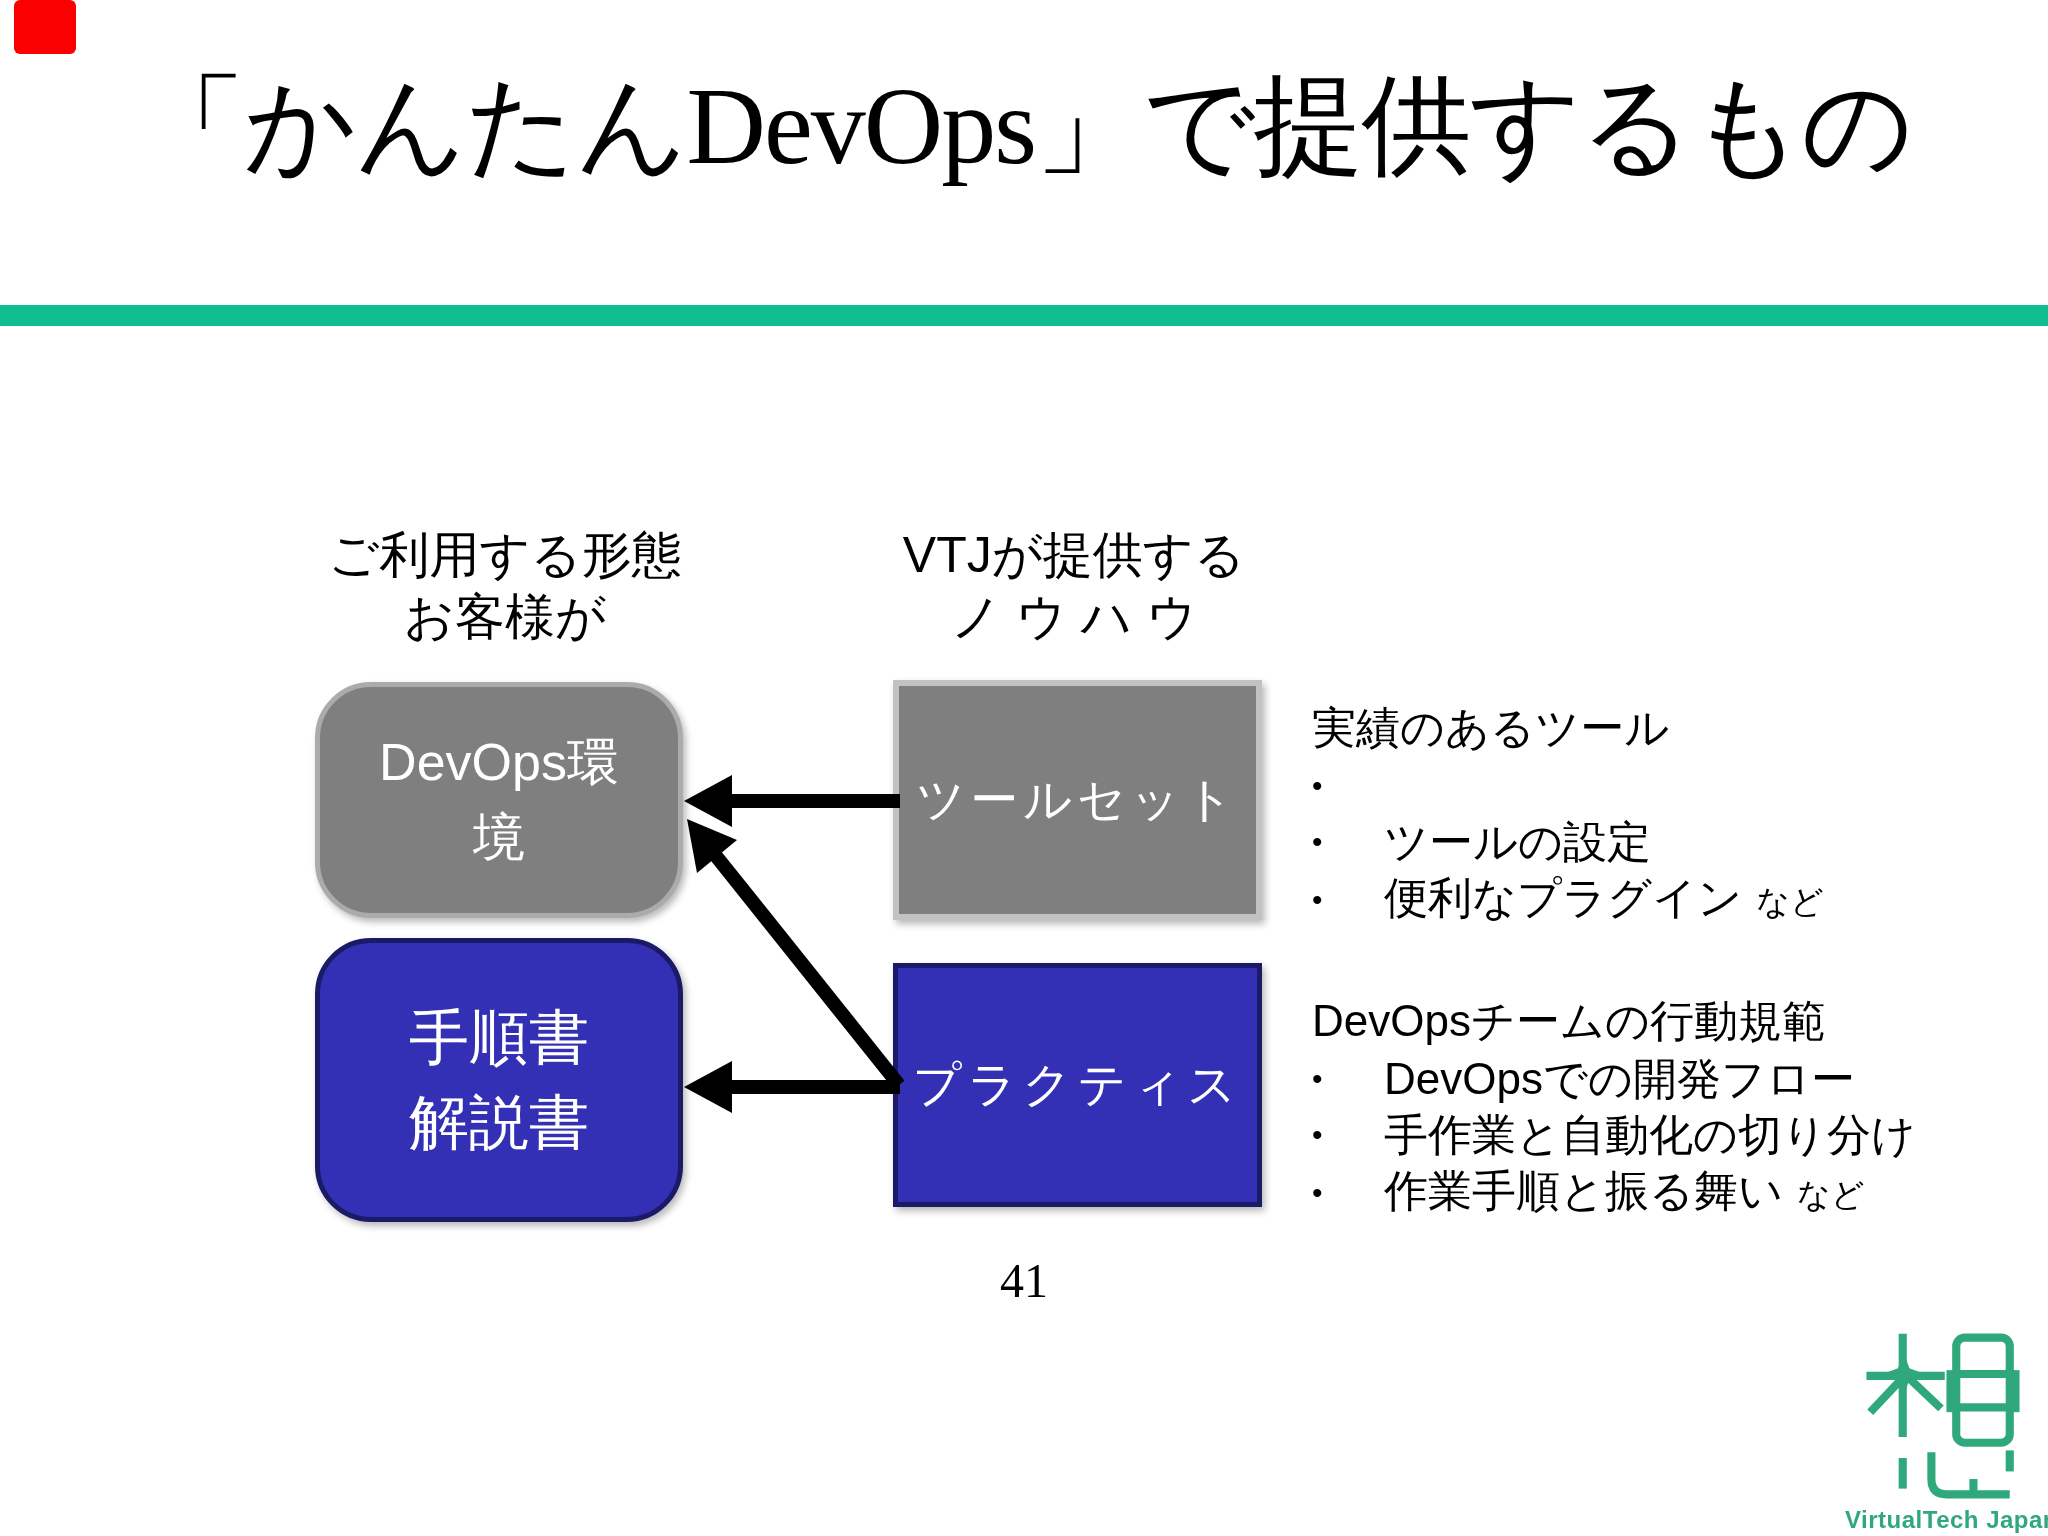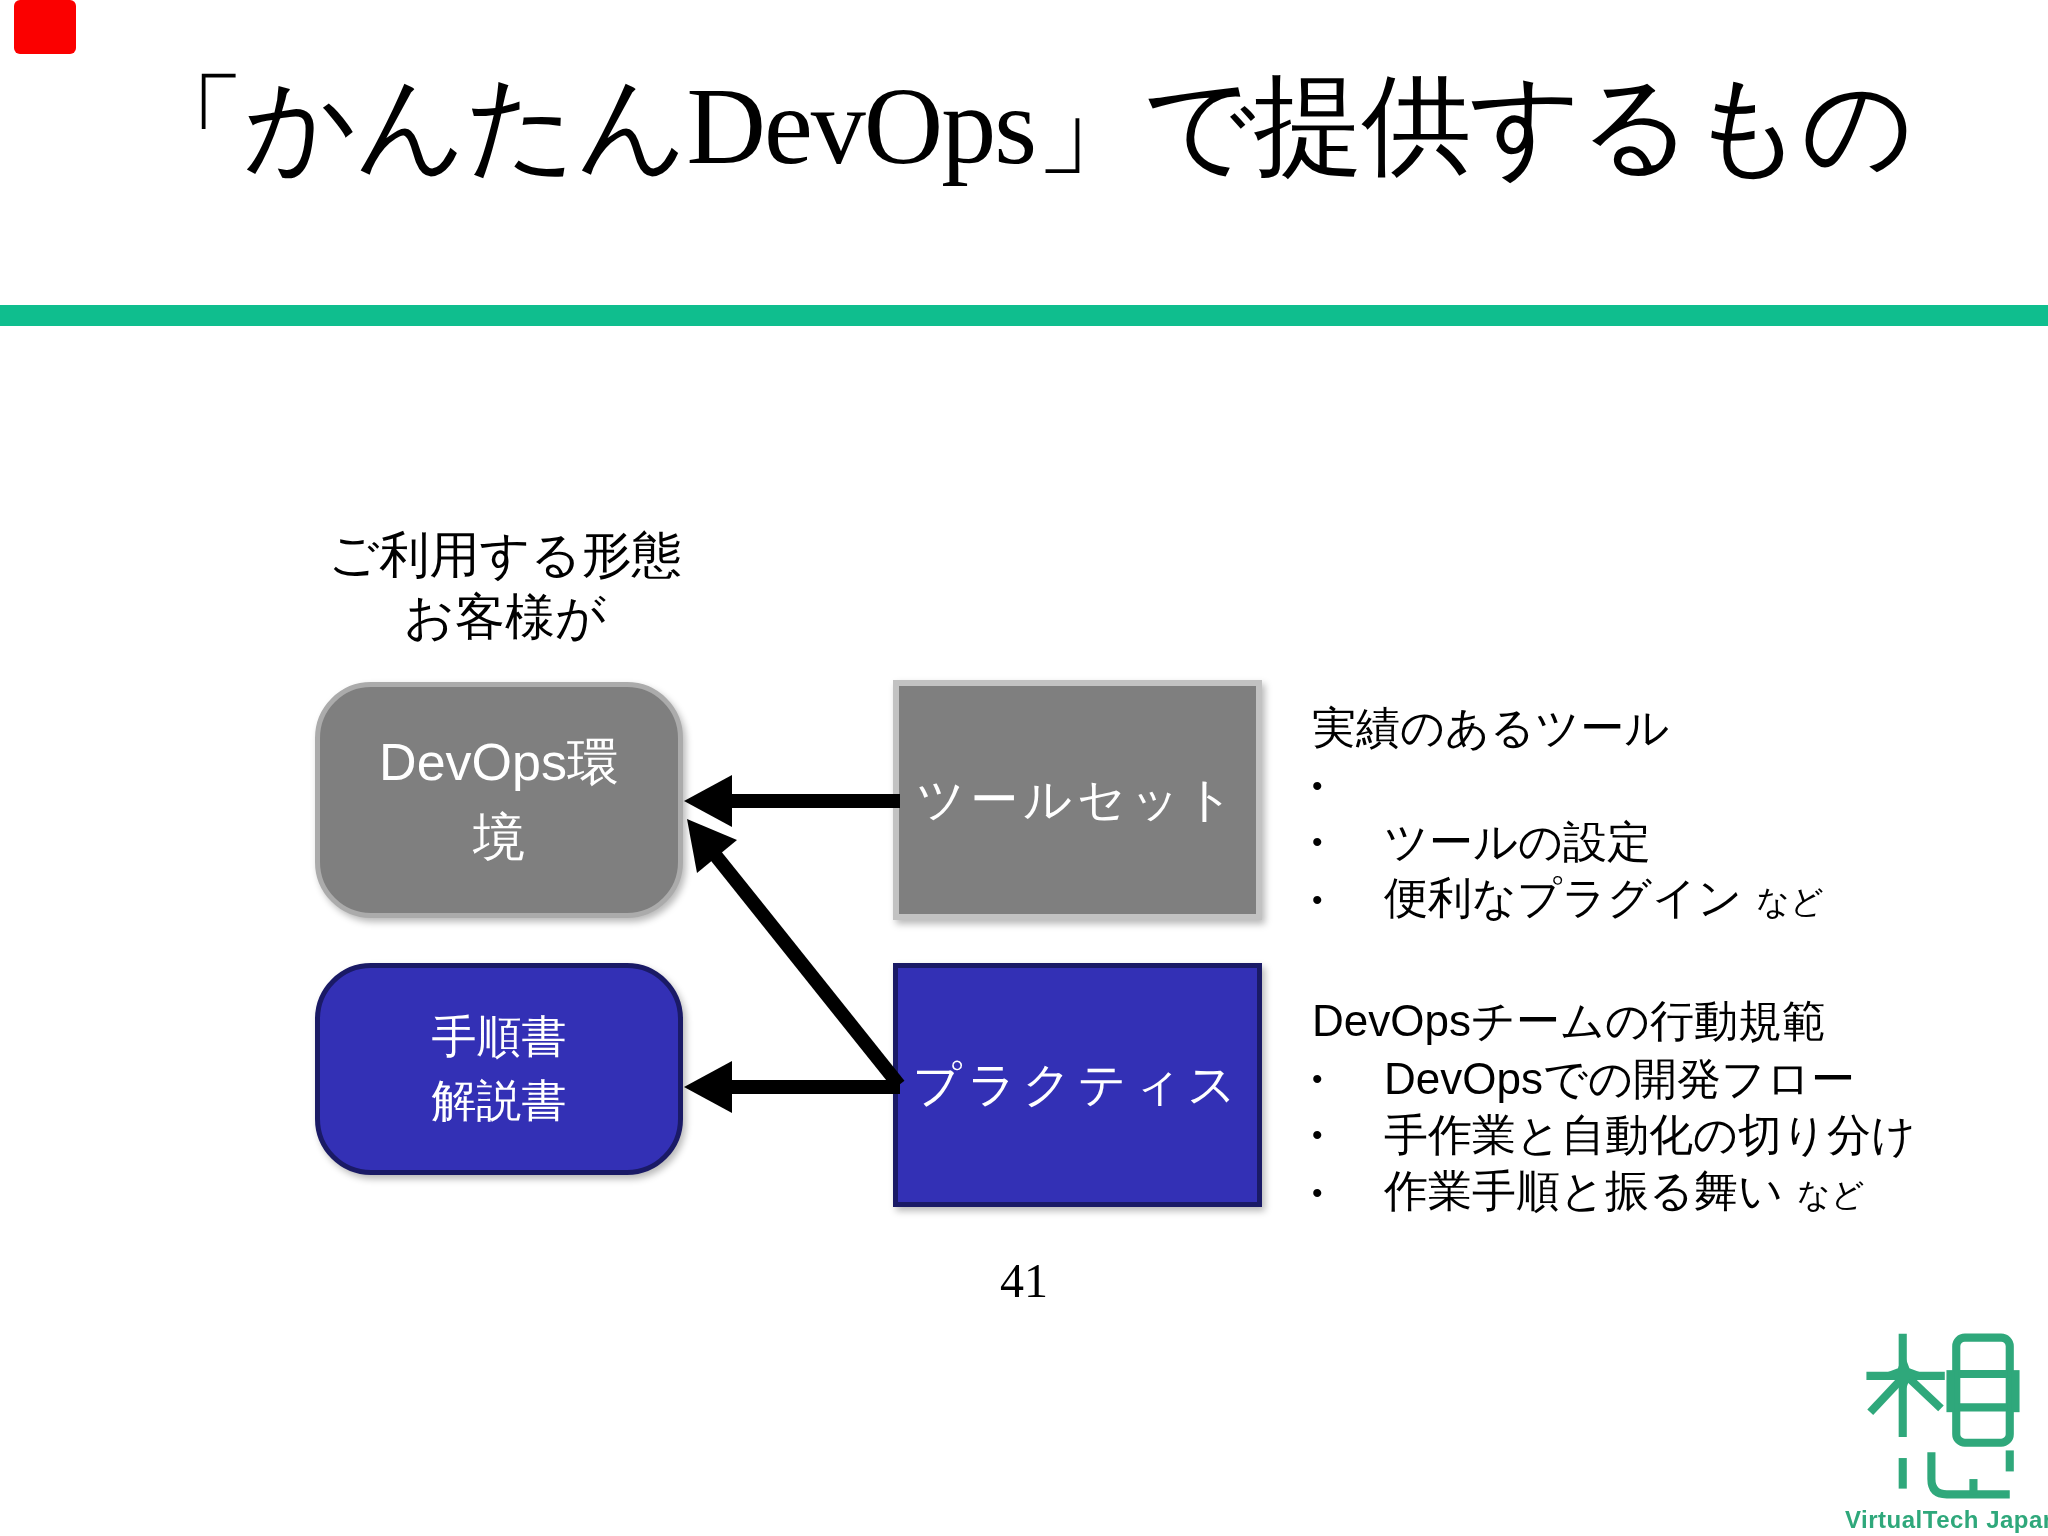--- a/index.html
+++ b/index.html
@@ -45,22 +45,22 @@
   }
   .box.gray{background:var(--box-gray,#7f7f7f);}
   .box.blue{background:var(--box-blue,#3330b5);border:5px solid var(--blue-border,#1a1a66);}
   .box.rounded{border-radius:56px;}
   .box-devops{
     left:315px;top:682px;width:368px;height:236px;
     border:5px solid var(--gray-border,#ababab);
     font-size:52px;line-height:1.45;padding:0 38px;
   }
   .box-manuals{
-    left:315px;top:963px;width:368px;height:212px;
-    font-size:45px;line-height:1.42;
+    left:315px;top:938px;width:368px;height:284px;
+    font-size:60px;line-height:1.42;
   }
   .box-toolset{
     left:893px;top:680px;width:369px;height:240px;
     border:6px solid var(--gray-rect-border,#c2c2c2);
     font-size:48px;letter-spacing:0.10em;
   }
   .box-practice{
     left:893px;top:963px;width:369px;height:244px;
     font-size:48px;letter-spacing:0.12em;
   }
@@ -102,20 +102,24 @@
 
   <h1 class="title">「かんたんDevOps」で提供するもの</h1>
 
   <div class="divider"></div>
 
   <div class="col-header left">
     <div>ご利用する形態</div>
     <div>お客様が</div>
   </div>
 
+  <div class="col-header right">
+    <div>VTJが提供する</div>
+    <div class="spaced">ノウハウ</div>
+  </div>
 
   <div class="box gray rounded box-devops">
     <span>DevOps環境</span>
   </div>
 
   <div class="box blue rounded box-manuals">
     <div>手順書</div>
     <div>解説書</div>
   </div>
 

